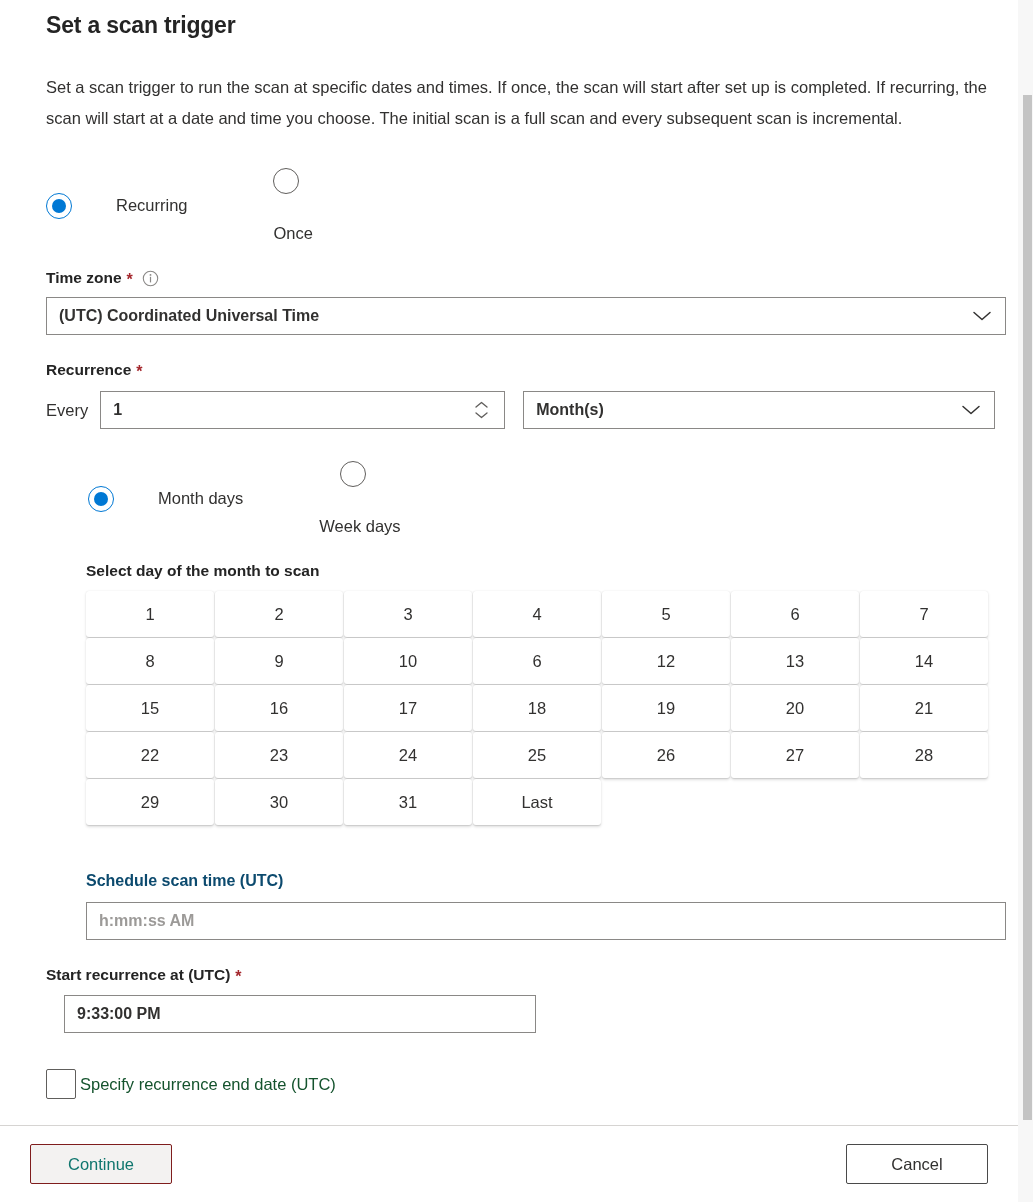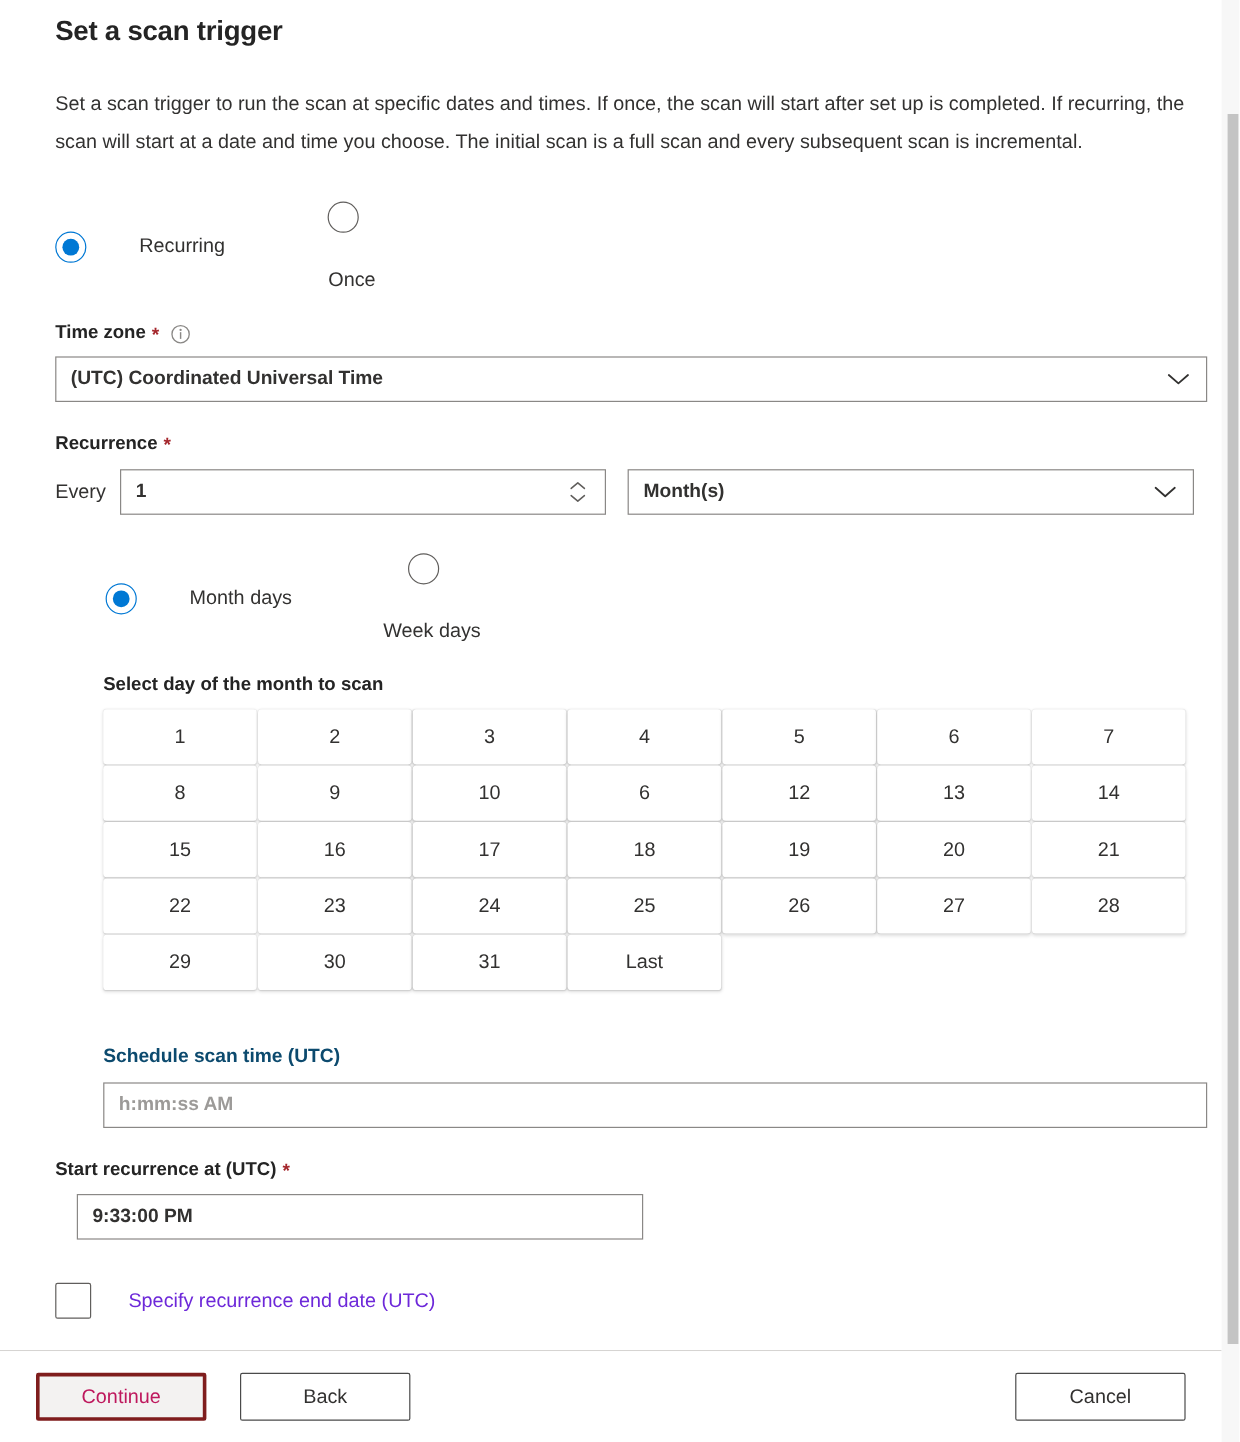--- a/index.html
+++ b/index.html
@@ -252,22 +252,22 @@
   .check-mark {
     width: 30px;
     height: 30px;
     border: 1.4px solid #605e5c;
     background: #fff;
     border-radius: 2px;
     flex: 0 0 auto;
   }
   .check-label {
     font-size: 16.5px;
-    color: #6d28d9;
-    margin-left: 31px;
+    color: #14532d;
+    margin-left: 4px;
   }
 
   
   .divider {
     position: absolute;
     left: 0;
     top: 1125px;
     width: 1018px;
     height: 1px;
     background: #d6d4d2;
@@ -291,22 +291,22 @@
     font-size: 16.5px;
     font-family: "Liberation Sans", sans-serif;
     display: inline-flex;
     align-items: center;
     justify-content: center;
     cursor: pointer;
     border-radius: 2px;
   }
   .btn-disabled {
     background: #f3f2f1;
-    border: 3px solid #7f1d1d;
-    color: #be185d;
+    border: 1px solid #7f1d1d;
+    color: #0f766e;
     cursor: default;
   }
   .btn-secondary {
     background: #ffffff;
     border: 1px solid #4a4a4a;
     color: #323130;
   }
   .btn-back { margin-left: 28px; }
   .btn-cancel { margin-left: auto; }
 
@@ -477,21 +477,20 @@
         <span class="check-label">Specify recurrence end date (UTC)</span>
       </div>
 
     </div>
   </div>
 
   <div class="divider"></div>
 
   <div class="footer">
     <div class="btn btn-disabled">Continue</div>
-    <div class="btn btn-secondary btn-back">Back</div>
     <div class="btn btn-secondary btn-cancel">Cancel</div>
   </div>
 
   <div class="scrollbar-track">
     <div class="scrollbar-thumb"></div>
   </div>
 
 </div>
 
 </body></html>

